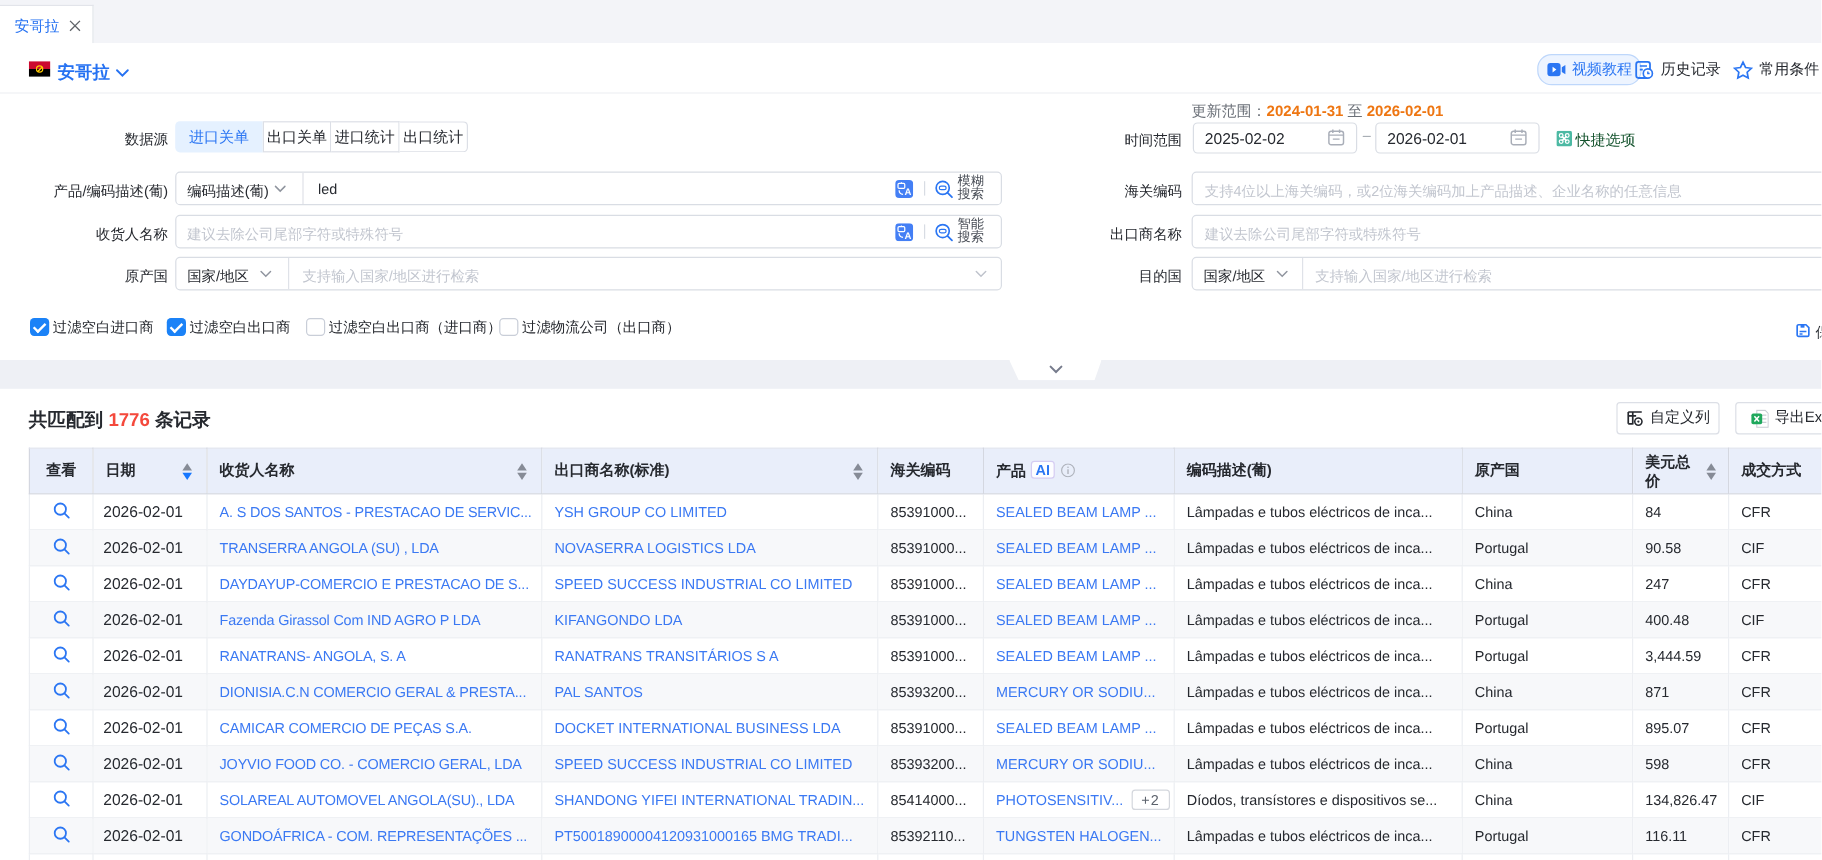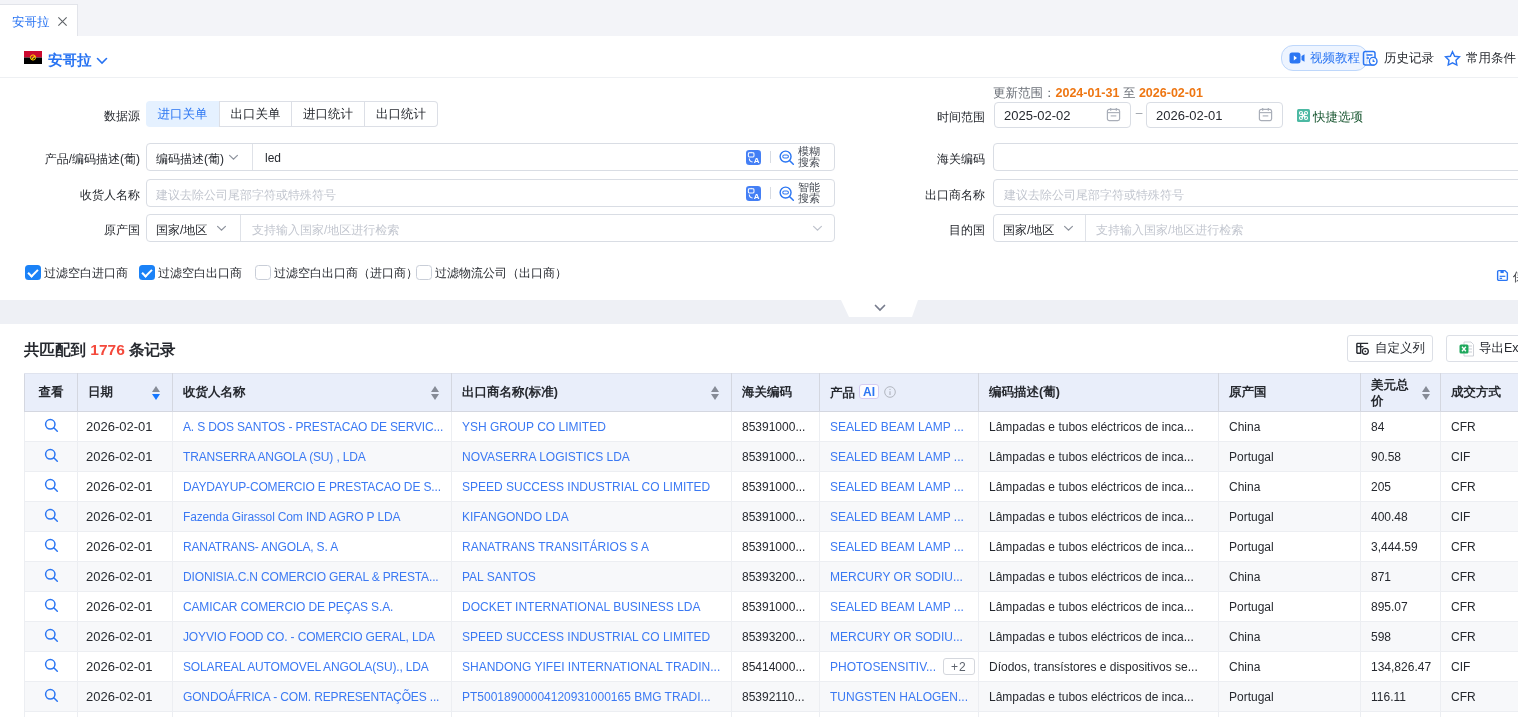--- a/index.html
+++ b/index.html
@@ -15,21 +15,21 @@
 
 #titlebar { position:absolute; left:0; top:36px; width:1518px; height:42px; background:#fff; border-bottom:1px solid #eef0f3; }
 .ctry-name { position:absolute; left:48px; top:51px; font-size:14.5px; font-weight:bold; color:#2672f2; }
 .hbtn { position:absolute; top:45px; height:26px; display:flex; align-items:center; font-size:12.5px; color:#26292f; white-space:nowrap; }
 #btn-video { left:1261px; width:87px; background:#edf4ff; border:1px solid #bed7fb; border-radius:12px; color:#2b76f3; justify-content:center;margin-left:20px; }
 
 .flabel { position:absolute; font-size:12px; color:#26292f; text-align:right; }
 .inp { position:absolute; background:#fff; border:1px solid #d9dde4; border-radius:4px; }
 .ph { color:#c2c6cf; font-size:12px; position:absolute; white-space:nowrap; }
 .seg { position:absolute; left:146px; top:101px; height:26px; display:flex; font-size:12.5px; }
-.seg div { width:73px; height:26px; line-height:25px; text-align:center; border:1px solid #dcdfe6; border-left:none; background:#fff; }
+.seg div { width:57px; height:26px; line-height:25px; text-align:center; border:1px solid #dcdfe6; border-left:none; background:#fff; }
 .seg div.on { background:#e5f1ff; color:#2b76f3; border:none; border-radius:4px 0 0 4px; width:73px; line-height:26px; }
 .seg div:nth-child(2) { border-left:1px solid #dcdfe6; }
 .seg div:last-child { border-radius:0 4px 4px 0; }
 .selbox { position:absolute; font-size:12px; color:#26292f; }
 .ckrow { position:absolute; top:265px; height:16px; font-size:12px; color:#26292f; white-space:nowrap; }
 .ckbox { position:absolute; width:16px; height:15px; border-radius:3.5px; top:0; }
 .ckbox.c { background:#1b82f7; }
 .ckbox.c::after { content:''; position:absolute; left:5px; top:1.5px; width:4px; height:8px; border-right:2px solid #fff; border-bottom:2px solid #fff; transform:rotate(45deg); }
 .ckbox.u { background:#fff; border:1px solid #c9ced8; }
 
@@ -133,20 +133,21 @@
   <div class="flabel" style="left:905px;top:109px;width:80px;">时间范围</div>
   <div class="inp" style="left:994px;top:102px;width:137px;height:26px;"></div>
   <div class="abs" style="left:1004px;top:108px;font-size:13px;">2025-02-02</div>
   <div class="flabel" style="left:1131px;top:106px;width:16px;text-align:center;color:#9aa0a8;">–</div>
   <div class="inp" style="left:1146px;top:102px;width:137px;height:26px;"></div>
   <div class="abs" style="left:1156px;top:108px;font-size:13px;">2026-02-01</div>
   <div class="abs" style="left:1313px;top:109px;font-size:12.5px;color:#14532d;">快捷选项</div>
 
   <div class="flabel" style="left:905px;top:151px;width:80px;">海关编码</div>
   <div class="inp" style="left:993px;top:143px;width:560px;height:28px;"></div>
+  <div class="ph" style="left:1004px;top:151px;">支持4位以上海关编码，或2位海关编码加上产品描述、企业名称的任意信息</div>
 
   <div class="flabel" style="left:890px;top:187px;width:95px;">出口商名称</div>
   <div class="inp" style="left:993px;top:179px;width:560px;height:28px;"></div>
   <div class="ph" style="left:1004px;top:187px;">建议去除公司尾部字符或特殊符号</div>
 
   <div class="flabel" style="left:905px;top:222px;width:80px;">目的国</div>
   <div class="inp" style="left:993px;top:214px;width:560px;height:28px;"></div>
   <div class="abs" style="left:1085px;top:215px;width:1px;height:26px;background:#dfe2e8;"></div>
   <div class="selbox" style="left:1003px;top:222px;">国家/地区</div>
   <svg class="abs" style="left:1063px;top:225px;" width="11" height="7" viewBox="0 0 12 8">
@@ -319,21 +320,21 @@
               <circle cx="6.7" cy="6.7" r="5" fill="none" stroke="#2b76f3" stroke-width="1.6"></circle>
               <path d="M10.4 10.4 L14.2 14.2" stroke="#2b76f3" stroke-width="1.6" stroke-linecap="round"></path>
             </svg></td>
       <td style="padding-left:8px;font-size:13px;">2026-02-01</td>
       <td><a>DAYDAYUP-COMERCIO E PRESTACAO DE S...</a></td>
       <td><a>SPEED SUCCESS INDUSTRIAL CO LIMITED</a></td>
       <td>85391000...</td>
       <td><a>SEALED BEAM LAMP ...</a></td>
       <td>Lâmpadas e tubos eléctricos de inca...</td>
       <td>China</td>
-      <td>205</td>
+      <td>247</td>
       <td>CFR</td>
     </tr>
     <tr class="alt">
       <td style="text-align:center;padding:0;"><svg width="15" height="15" viewBox="0 0 16 16">
               <circle cx="6.7" cy="6.7" r="5" fill="none" stroke="#2b76f3" stroke-width="1.6"></circle>
               <path d="M10.4 10.4 L14.2 14.2" stroke="#2b76f3" stroke-width="1.6" stroke-linecap="round"></path>
             </svg></td>
       <td style="padding-left:8px;font-size:13px;">2026-02-01</td>
       <td><a>Fazenda Girassol Com IND AGRO P LDA</a></td>
       <td><a>KIFANGONDO LDA</a></td>

